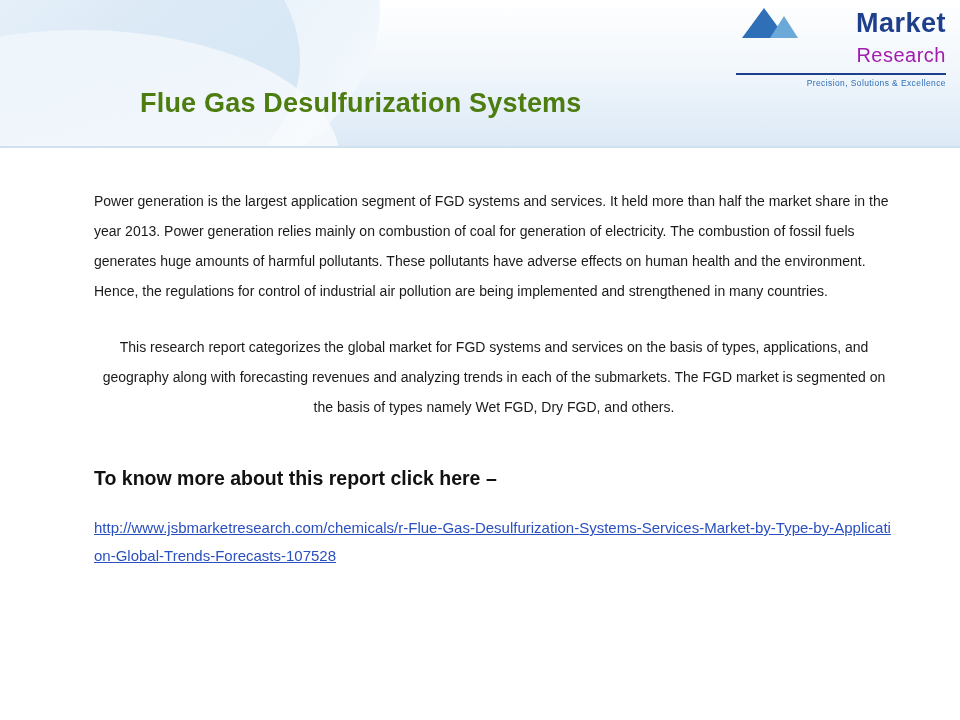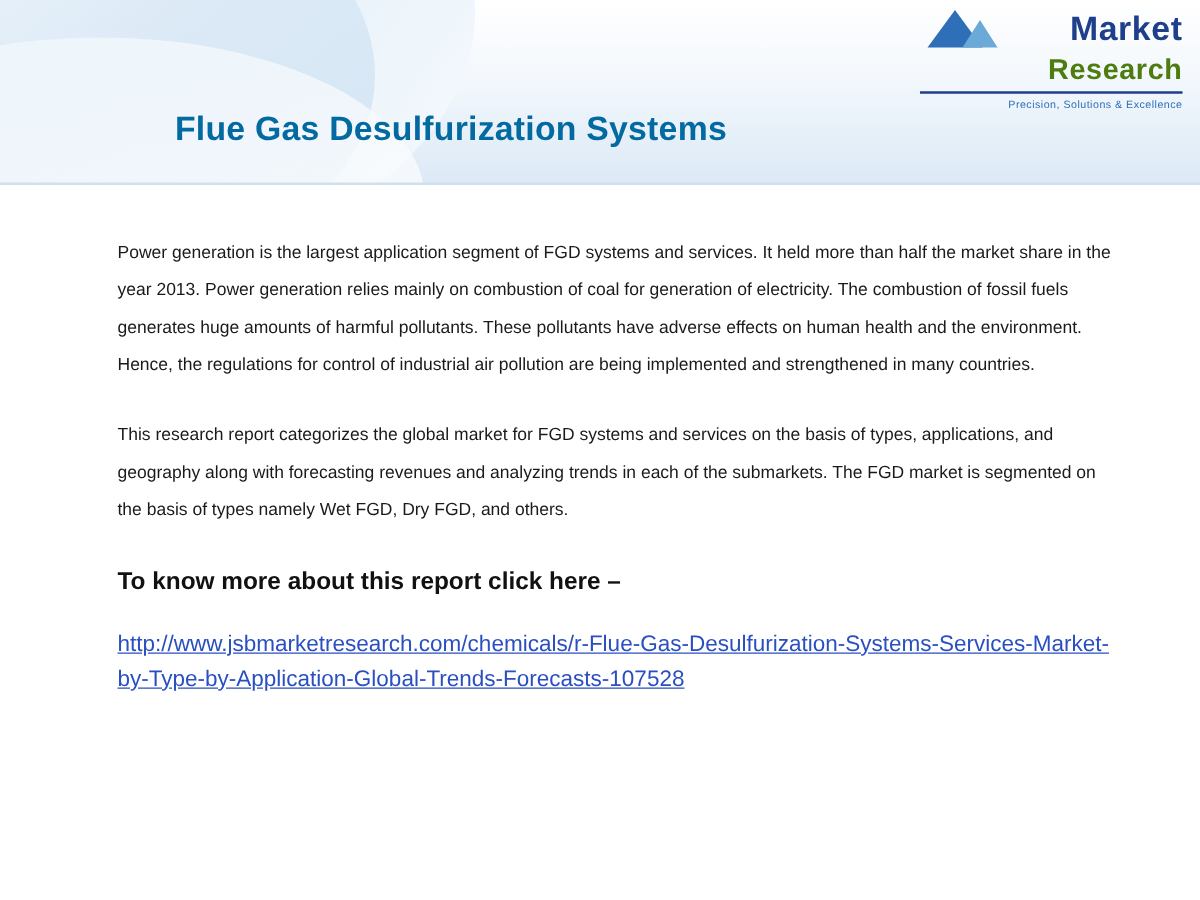--- a/index.html
+++ b/index.html
@@ -70,21 +70,21 @@
     height: 2px;
     background: #cfe0ee;
   }
 
   .slide-title {
     position: absolute;
     left: 140px;
     top: 88px;
     font-size: 27px;
     font-weight: bold;
-    color: #0369a1;
+    color: #4d7c0f;
     letter-spacing: .2px;
     white-space: nowrap;
   }
 
   
   .logo {
     position: absolute;
     right: 14px;
     top: 6px;
     width: 210px;
@@ -124,23 +124,23 @@
     position: absolute;
     left: 34px;
     top: 10px;
     width: 0;
     height: 0;
     border-left: 14px solid transparent;
     border-right: 14px solid transparent;
     border-bottom: 22px solid #6ba9d8;
   }
   .logo-research {
-    font-size: 23px;
-    font-weight: bold;
-    color: #4d7c0f;
+    font-size: 20px;
+    font-weight: normal;
+    color: #a21caf;
     line-height: 30px;
     letter-spacing: .5px;
   }
   .logo-tagline {
     font-size: 8.5px;
     color: #2e6fb7;
     letter-spacing: .4px;
     margin-top: 3px;
   }
   .logo-underline {
@@ -158,30 +158,31 @@
     width: 800px;
   }
   .para {
     font-size: 14px;
     line-height: 30px;
     color: #1a1a1a;
     margin: 0 0 26px 0;
     text-align: left;
   }
   .para.second {
-    margin-bottom: 32px;
+    margin-bottom: 45px;
+    text-align: center;
   }
   .cta {
     font-size: 19.5px;
     font-weight: bold;
     color: #111111;
     margin: 0 0 24px 0;
   }
   .link {
-    font-size: 18px;
+    font-size: 15px;
     line-height: 28px;
     color: #2a4fc0;
     text-decoration: underline;
     word-break: break-all;
     display: block;
     cursor: pointer;
   }
 
   
   .footer-edge {

